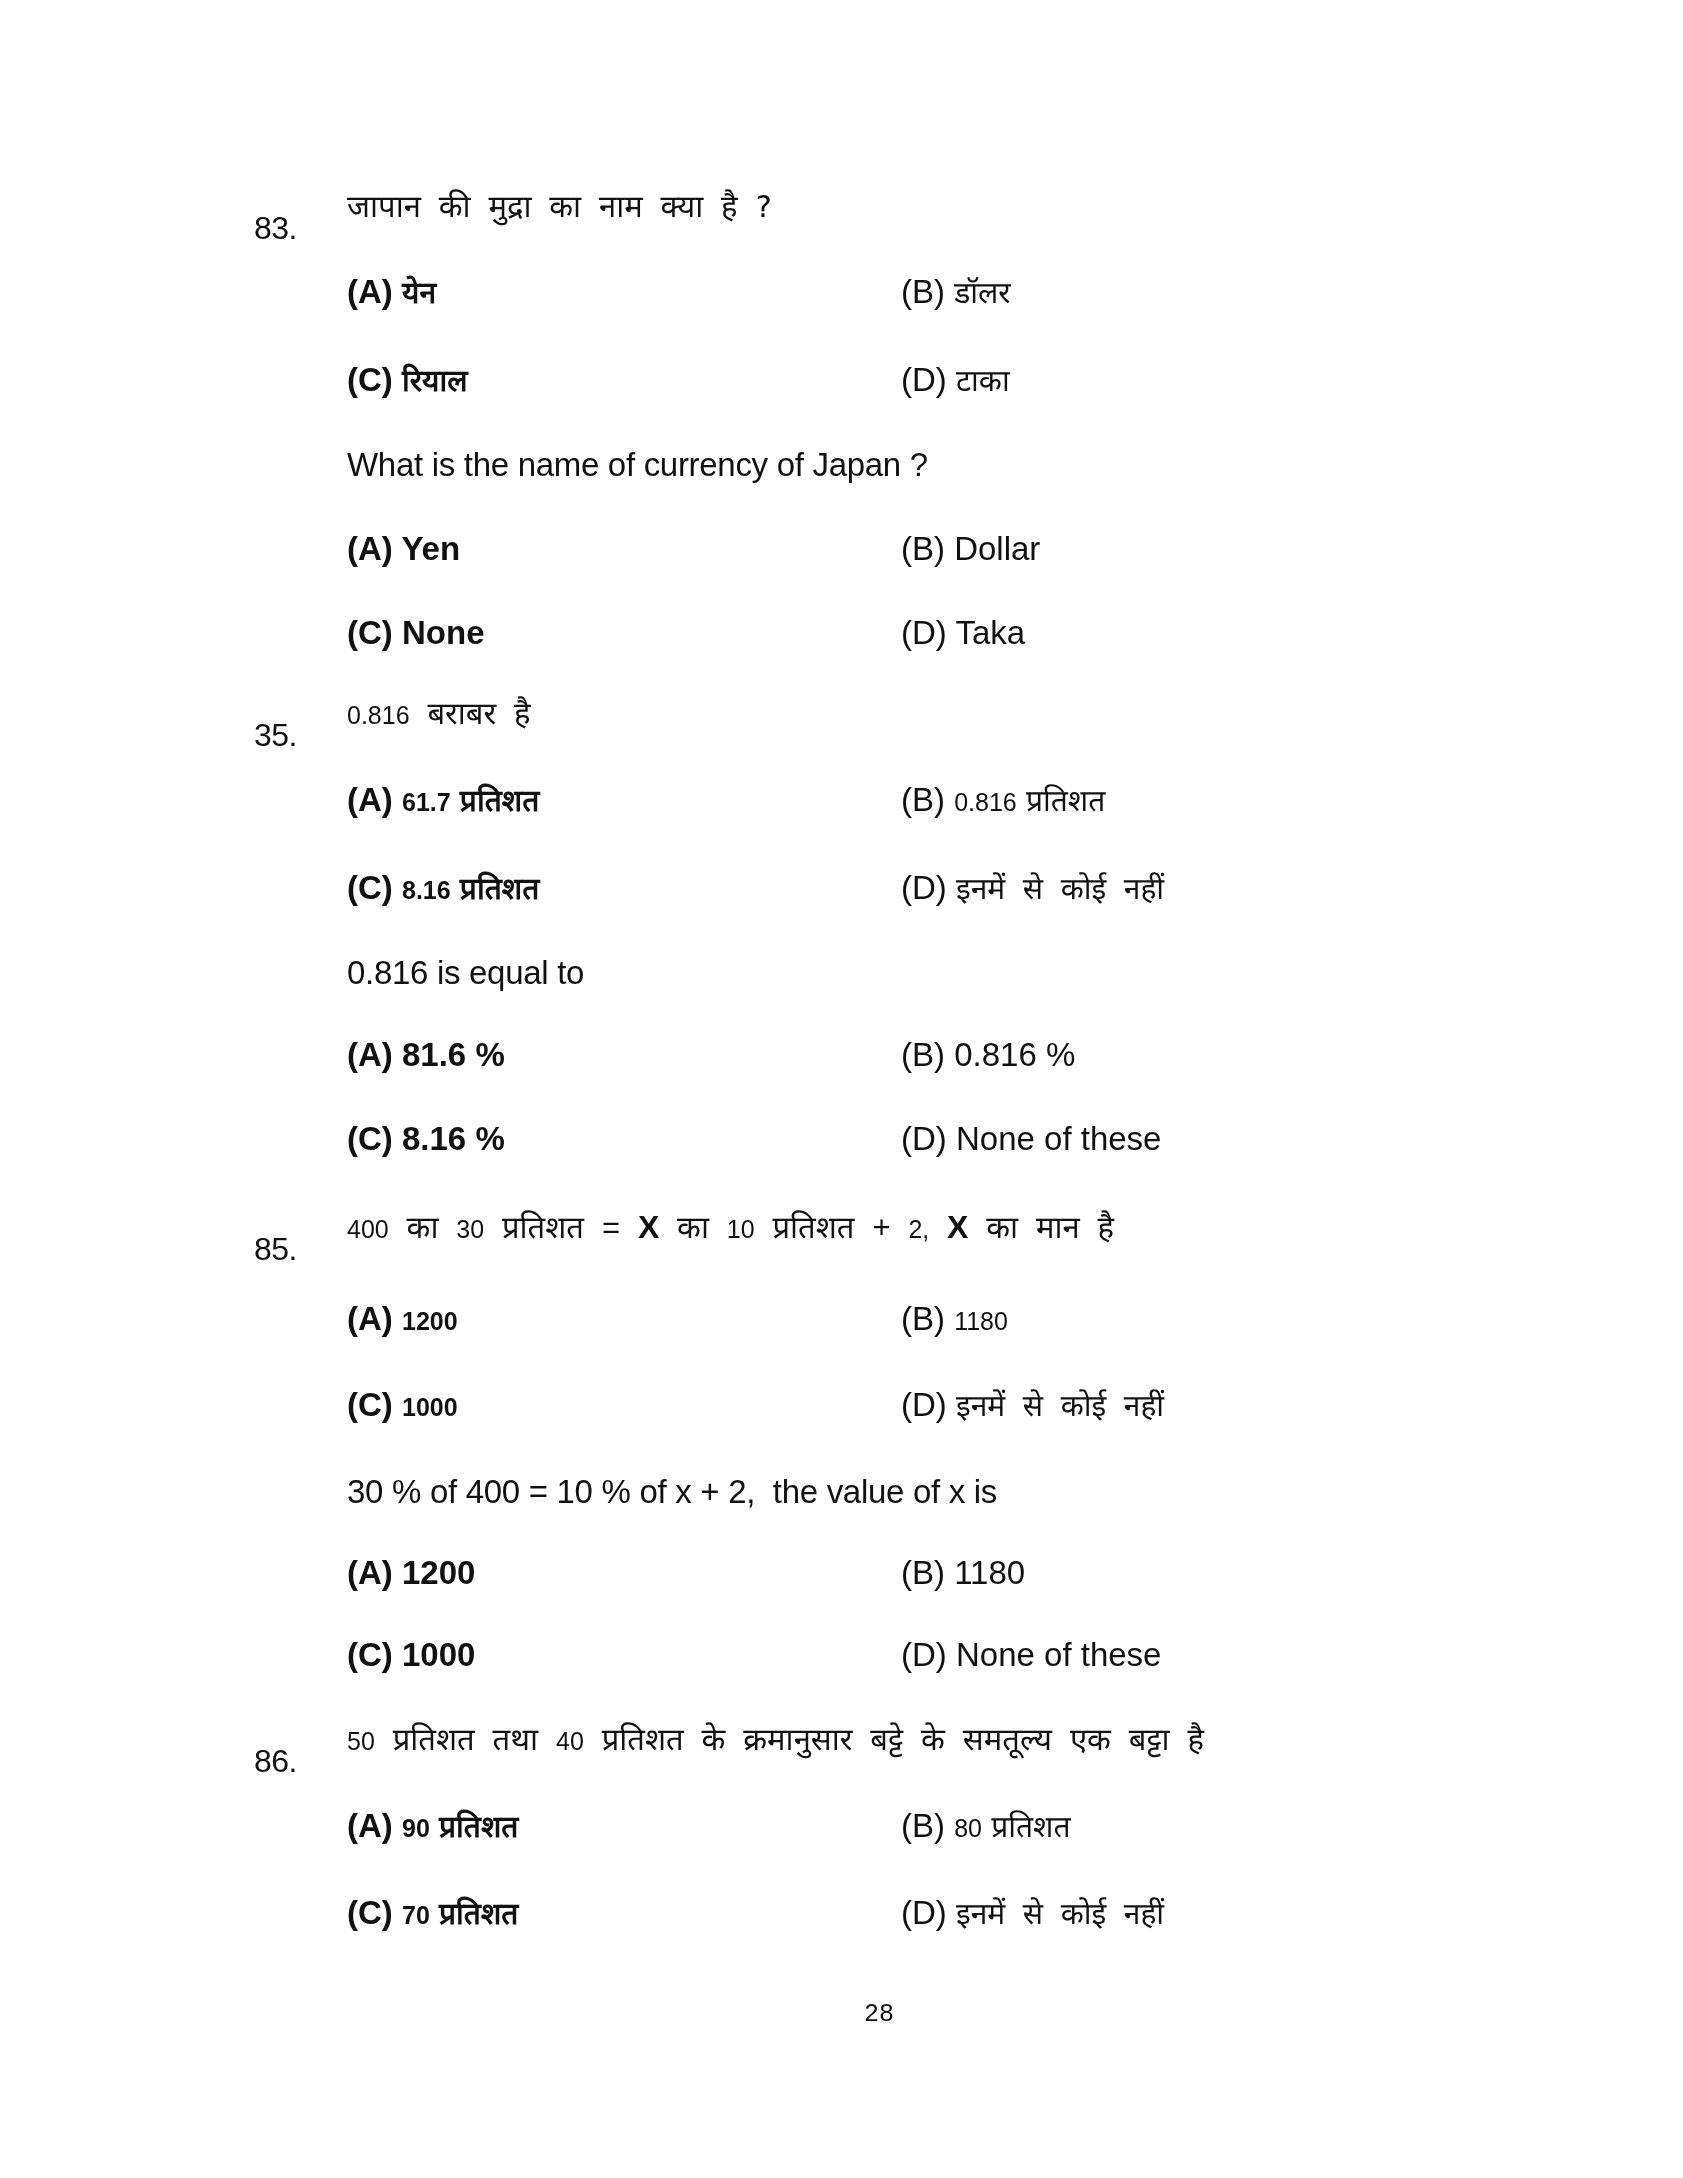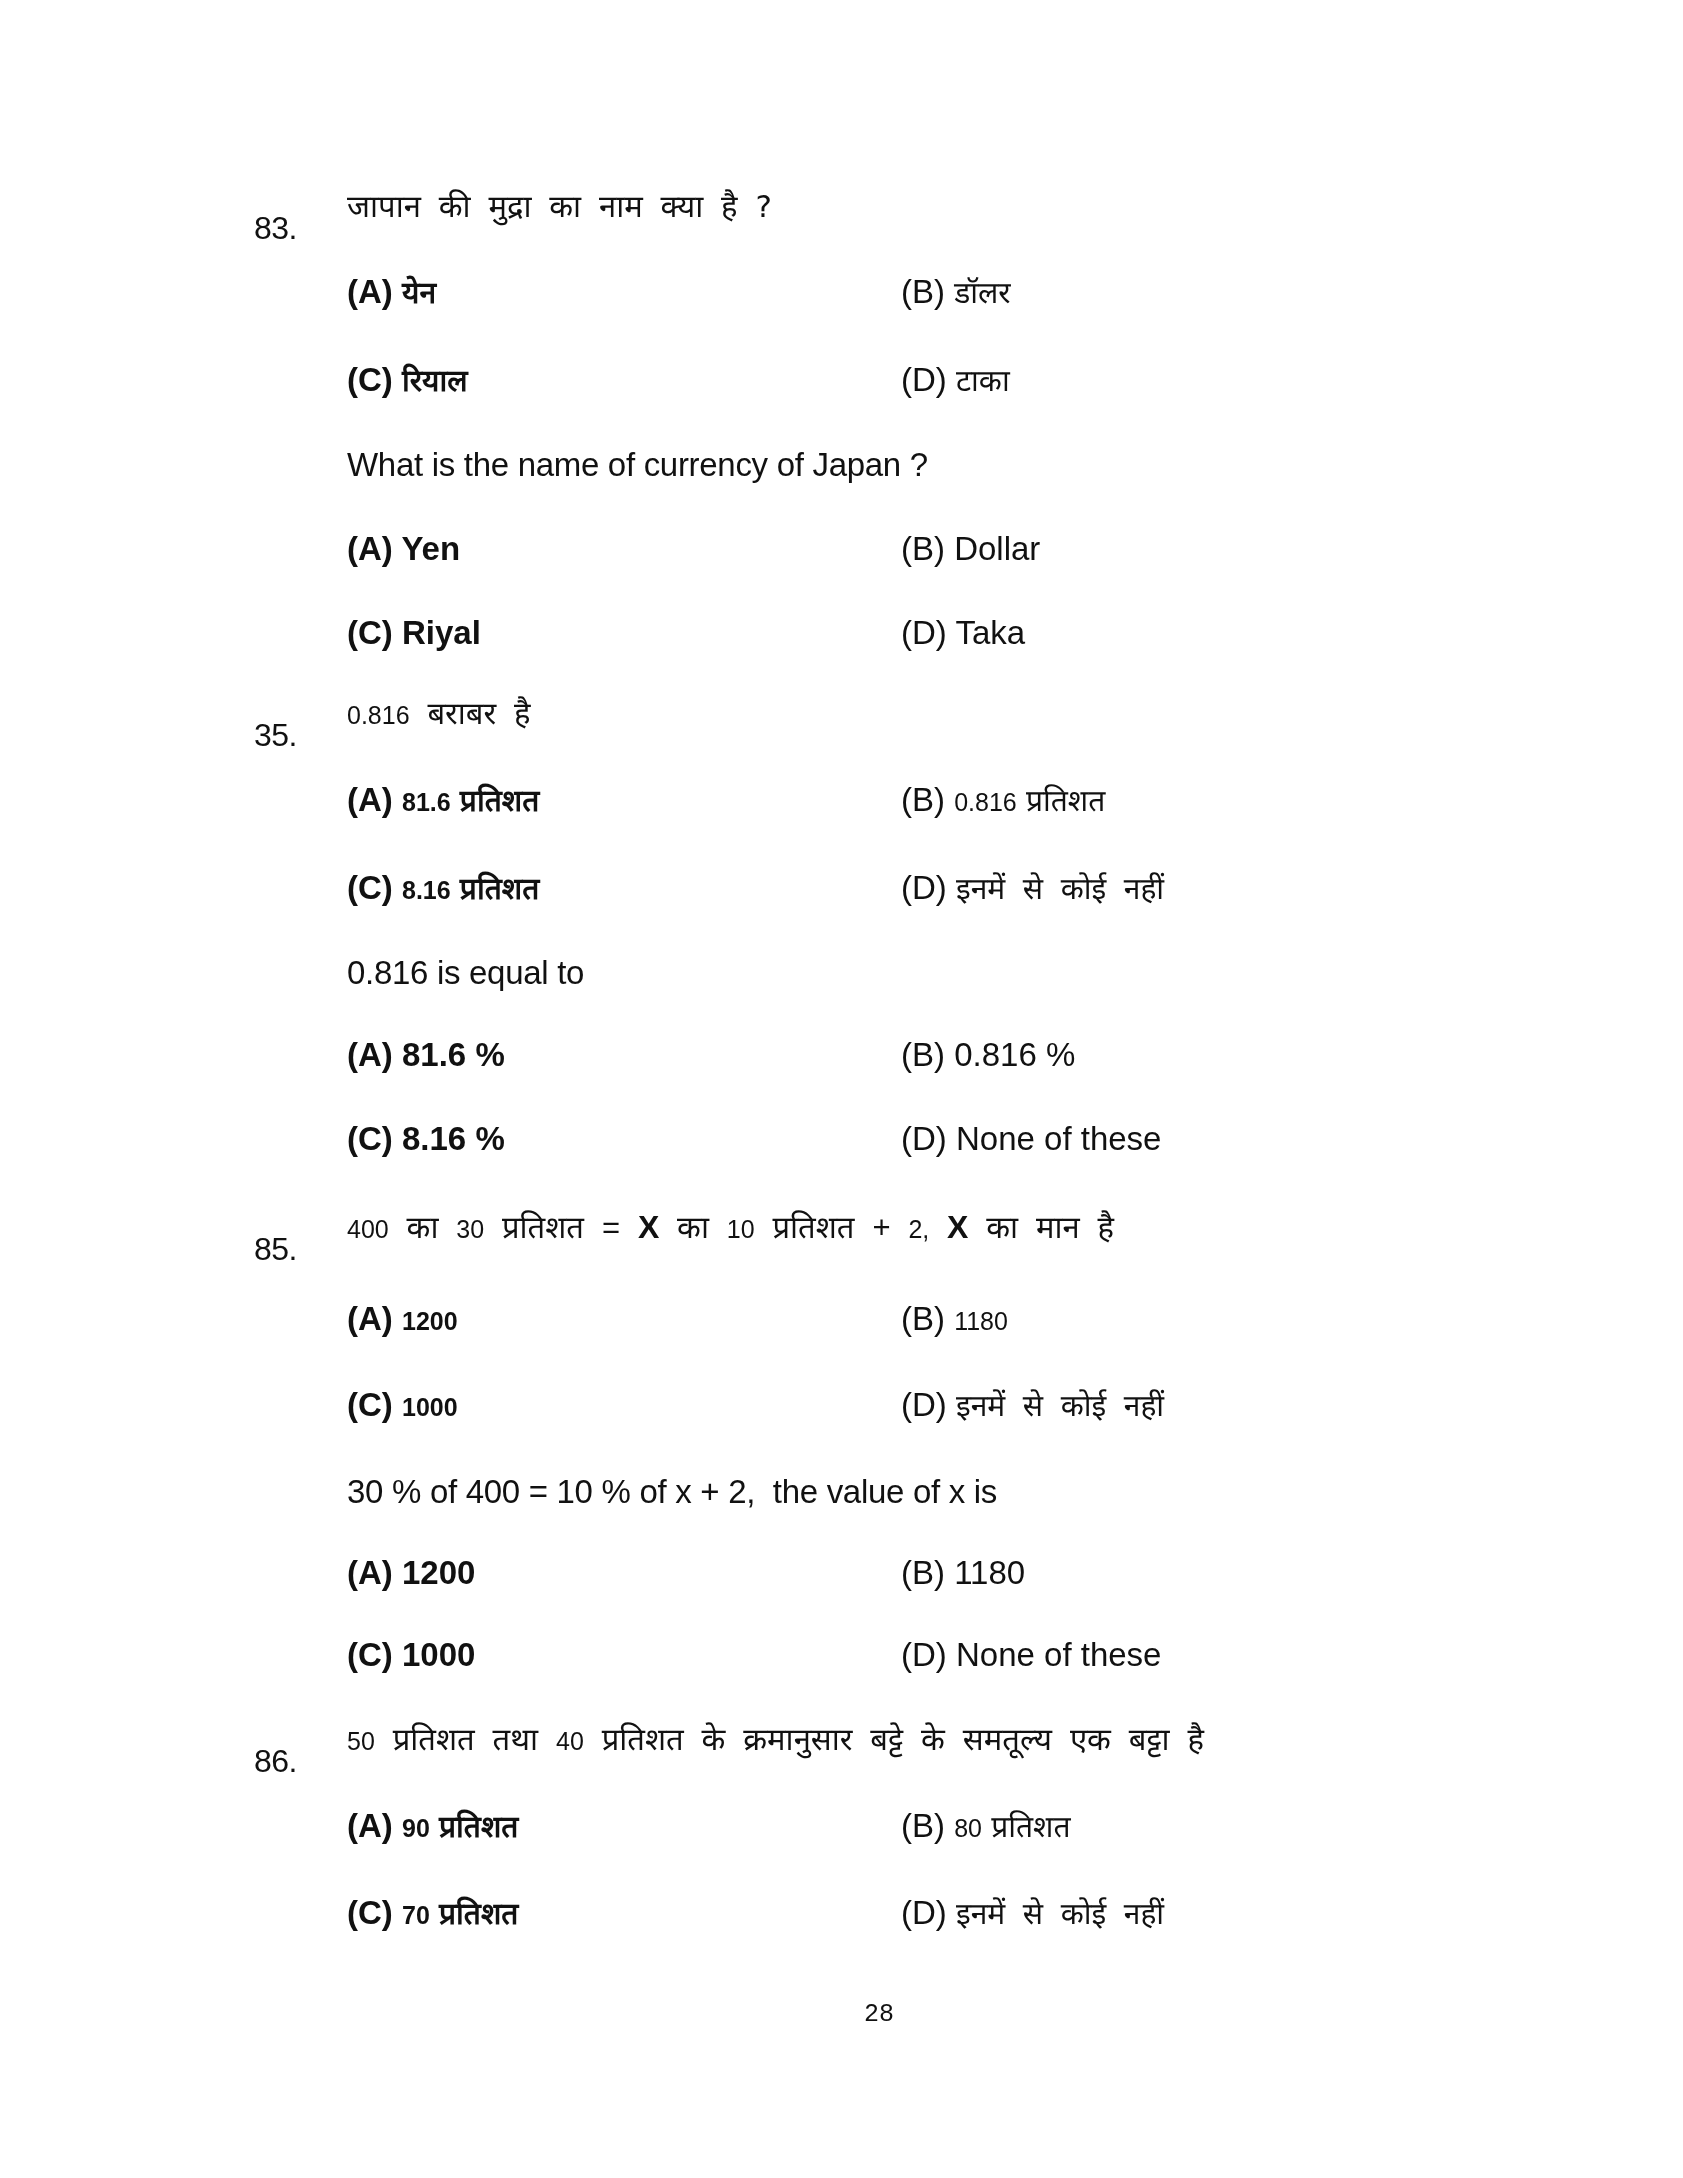--- a/index.html
+++ b/index.html
@@ -113,38 +113,38 @@
     <div class="line opt colA" style="top:548px">
       <span class="label">(A)</span>
       <span>Yen</span>
     </div>
     <div class="line opt colB" style="top:548px">
       <span class="label">(B)</span>
       <span>Dollar</span>
     </div>
     <div class="line opt colA" style="top:632px">
       <span class="label">(C)</span>
-      <span>Riyal</span>
+      <span>None</span>
     </div>
     <div class="line opt colB" style="top:632px">
       <span class="label">(D)</span>
       <span>Taka</span>
     </div>
   </div>
 
   <div>
     <div class="line qnum" style="top:715px">35.</div>
     <div class="line qtext-hi" style="top:713px">
       <span class="smallnum">0.816</span>
       <span>बराबर है</span>
     </div>
 
     <div class="line opt colA" style="top:799px">
       <span class="label">(A)</span>
-      <span class="smallnum">81.6</span>
+      <span class="smallnum">61.7</span>
       <span class="hi">प्रतिशत</span>
     </div>
     <div class="line opt colB" style="top:799px">
       <span class="label">(B)</span>
       <span class="smallnum">0.816</span>
       <span class="hi">प्रतिशत</span>
     </div>
     <div class="line opt colA" style="top:887px">
       <span class="label">(C)</span>
       <span class="smallnum">8.16</span>

